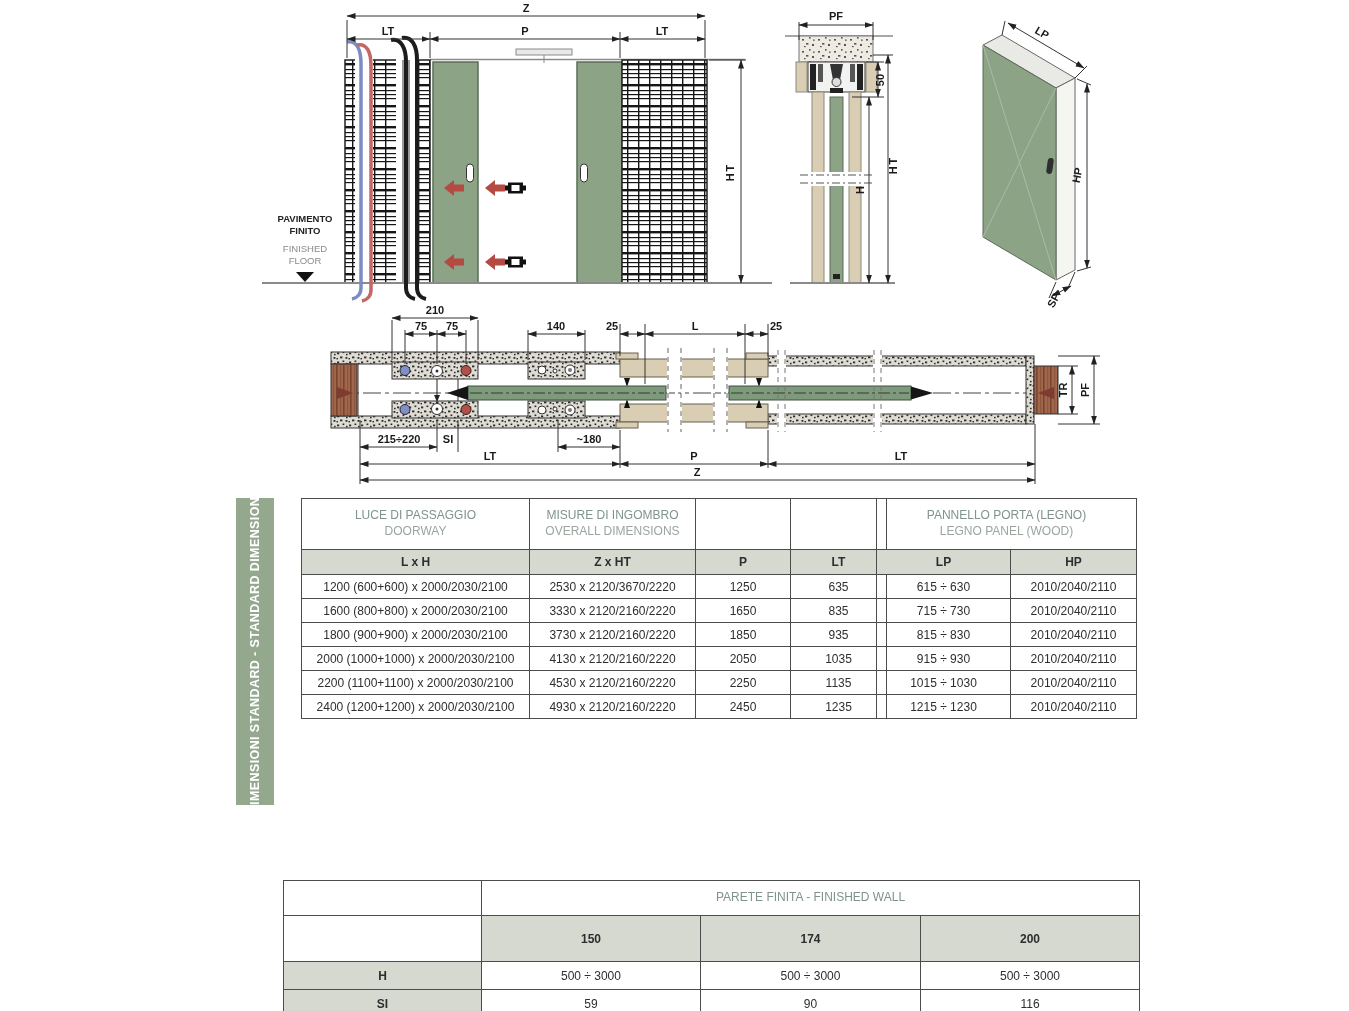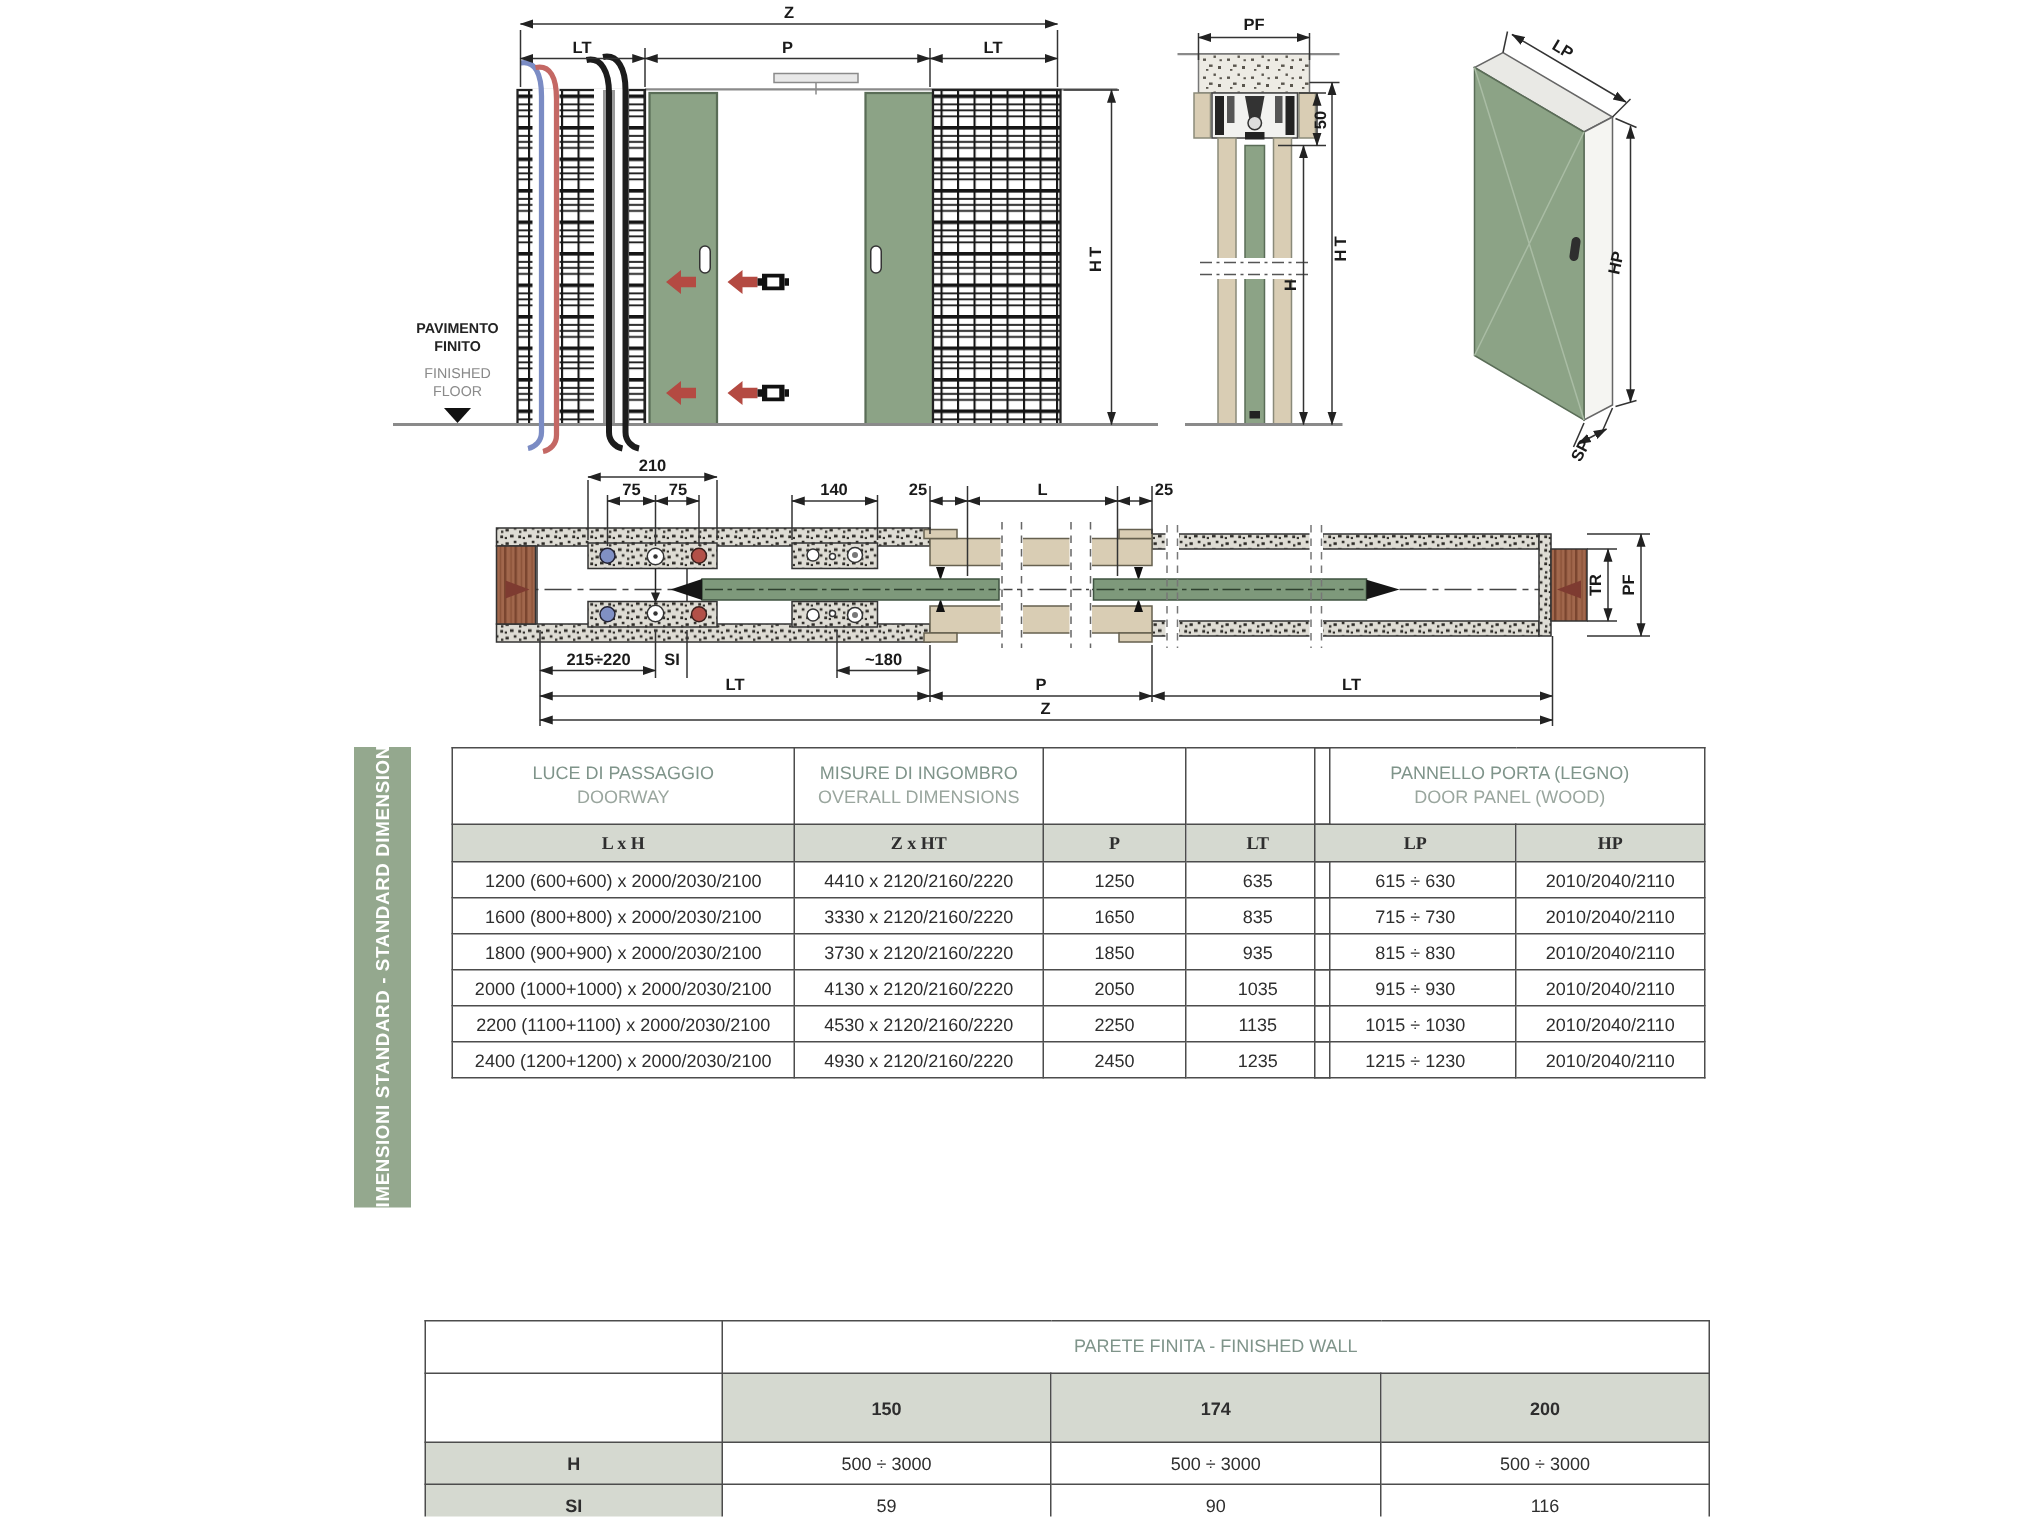--- a/index.html
+++ b/index.html
@@ -22,21 +22,21 @@
   }
 
   table.tbl { border-collapse:collapse; table-layout:fixed; }
   table.tbl td {
     border:1px solid #4c4c4c; text-align:center; vertical-align:middle;
     padding:0; font-size:12px; color:#2e2e2e; overflow:hidden; white-space:nowrap;
   }
   .hd  { line-height:1.3; }
   .hd .it { color:#7f948a; }
   .hd .en { color:#9aa69e; }
-  td.sub { background:#d5d9d0; font-weight:bold; font-size:13px; color:#111;font-family:Liberation Serif, serif; }
+  td.sub { background:#d5d9d0; font-weight:bold; font-size:13px; color:#111; }
   td.big { background:#d5d9d0; font-weight:bold; font-size:20px; color:#111; }
   td.lbl { background:#d5d9d0; font-weight:bold; color:#111; }
   td.nob { border:none; background:#fff; }
 
   .t-doorway { position:absolute; left:283px; top:498px; }
   .t-panel   { position:absolute; left:876px; top:498px; }
   .t-wall    { position:absolute; left:283px; top:880px; }
 </style>
 </head>
 <body>
@@ -375,21 +375,21 @@
     <td></td>
   </tr>
   <tr style="height:25px">
     <td class="sub">L x H</td>
     <td class="sub">Z x HT</td>
     <td class="sub">P</td>
     <td class="sub">LT</td>
   </tr>
   <tr style="height:24px">
         <td>1200 (600+600) x 2000/2030/2100</td>
-        <td>4410 x 2120/2160/2220</td>
+        <td>2530 x 2120/3670/2220</td>
         <td>1250</td>
         <td>635</td>
       </tr>
   <tr style="height:24px">
         <td>1600 (800+800) x 2000/2030/2100</td>
         <td>3330 x 2120/2160/2220</td>
         <td>1650</td>
         <td>835</td>
       </tr>
   <tr style="height:24px">
@@ -421,21 +421,21 @@
 
 <table class="tbl t-panel" style="width:260px;border-radius:11px;">
   <colgroup>
       <col style="width:134px">
       <col style="width:126px">
     </colgroup>
   <tbody>
       <tr style="height:51px">
     <td class="hd" colspan="2">
       <div class="it">PANNELLO PORTA (LEGNO)</div>
-      <div class="en">DOOR PANEL (WOOD)</div>
+      <div class="en">LEGNO PANEL (WOOD)</div>
     </td>
   </tr>
   <tr style="height:25px">
     <td class="sub">LP</td>
     <td class="sub">HP</td>
   </tr>
   <tr style="height:24px">
         <td>615 ÷ 630</td>
         <td>2010/2040/2110</td>
       </tr>

